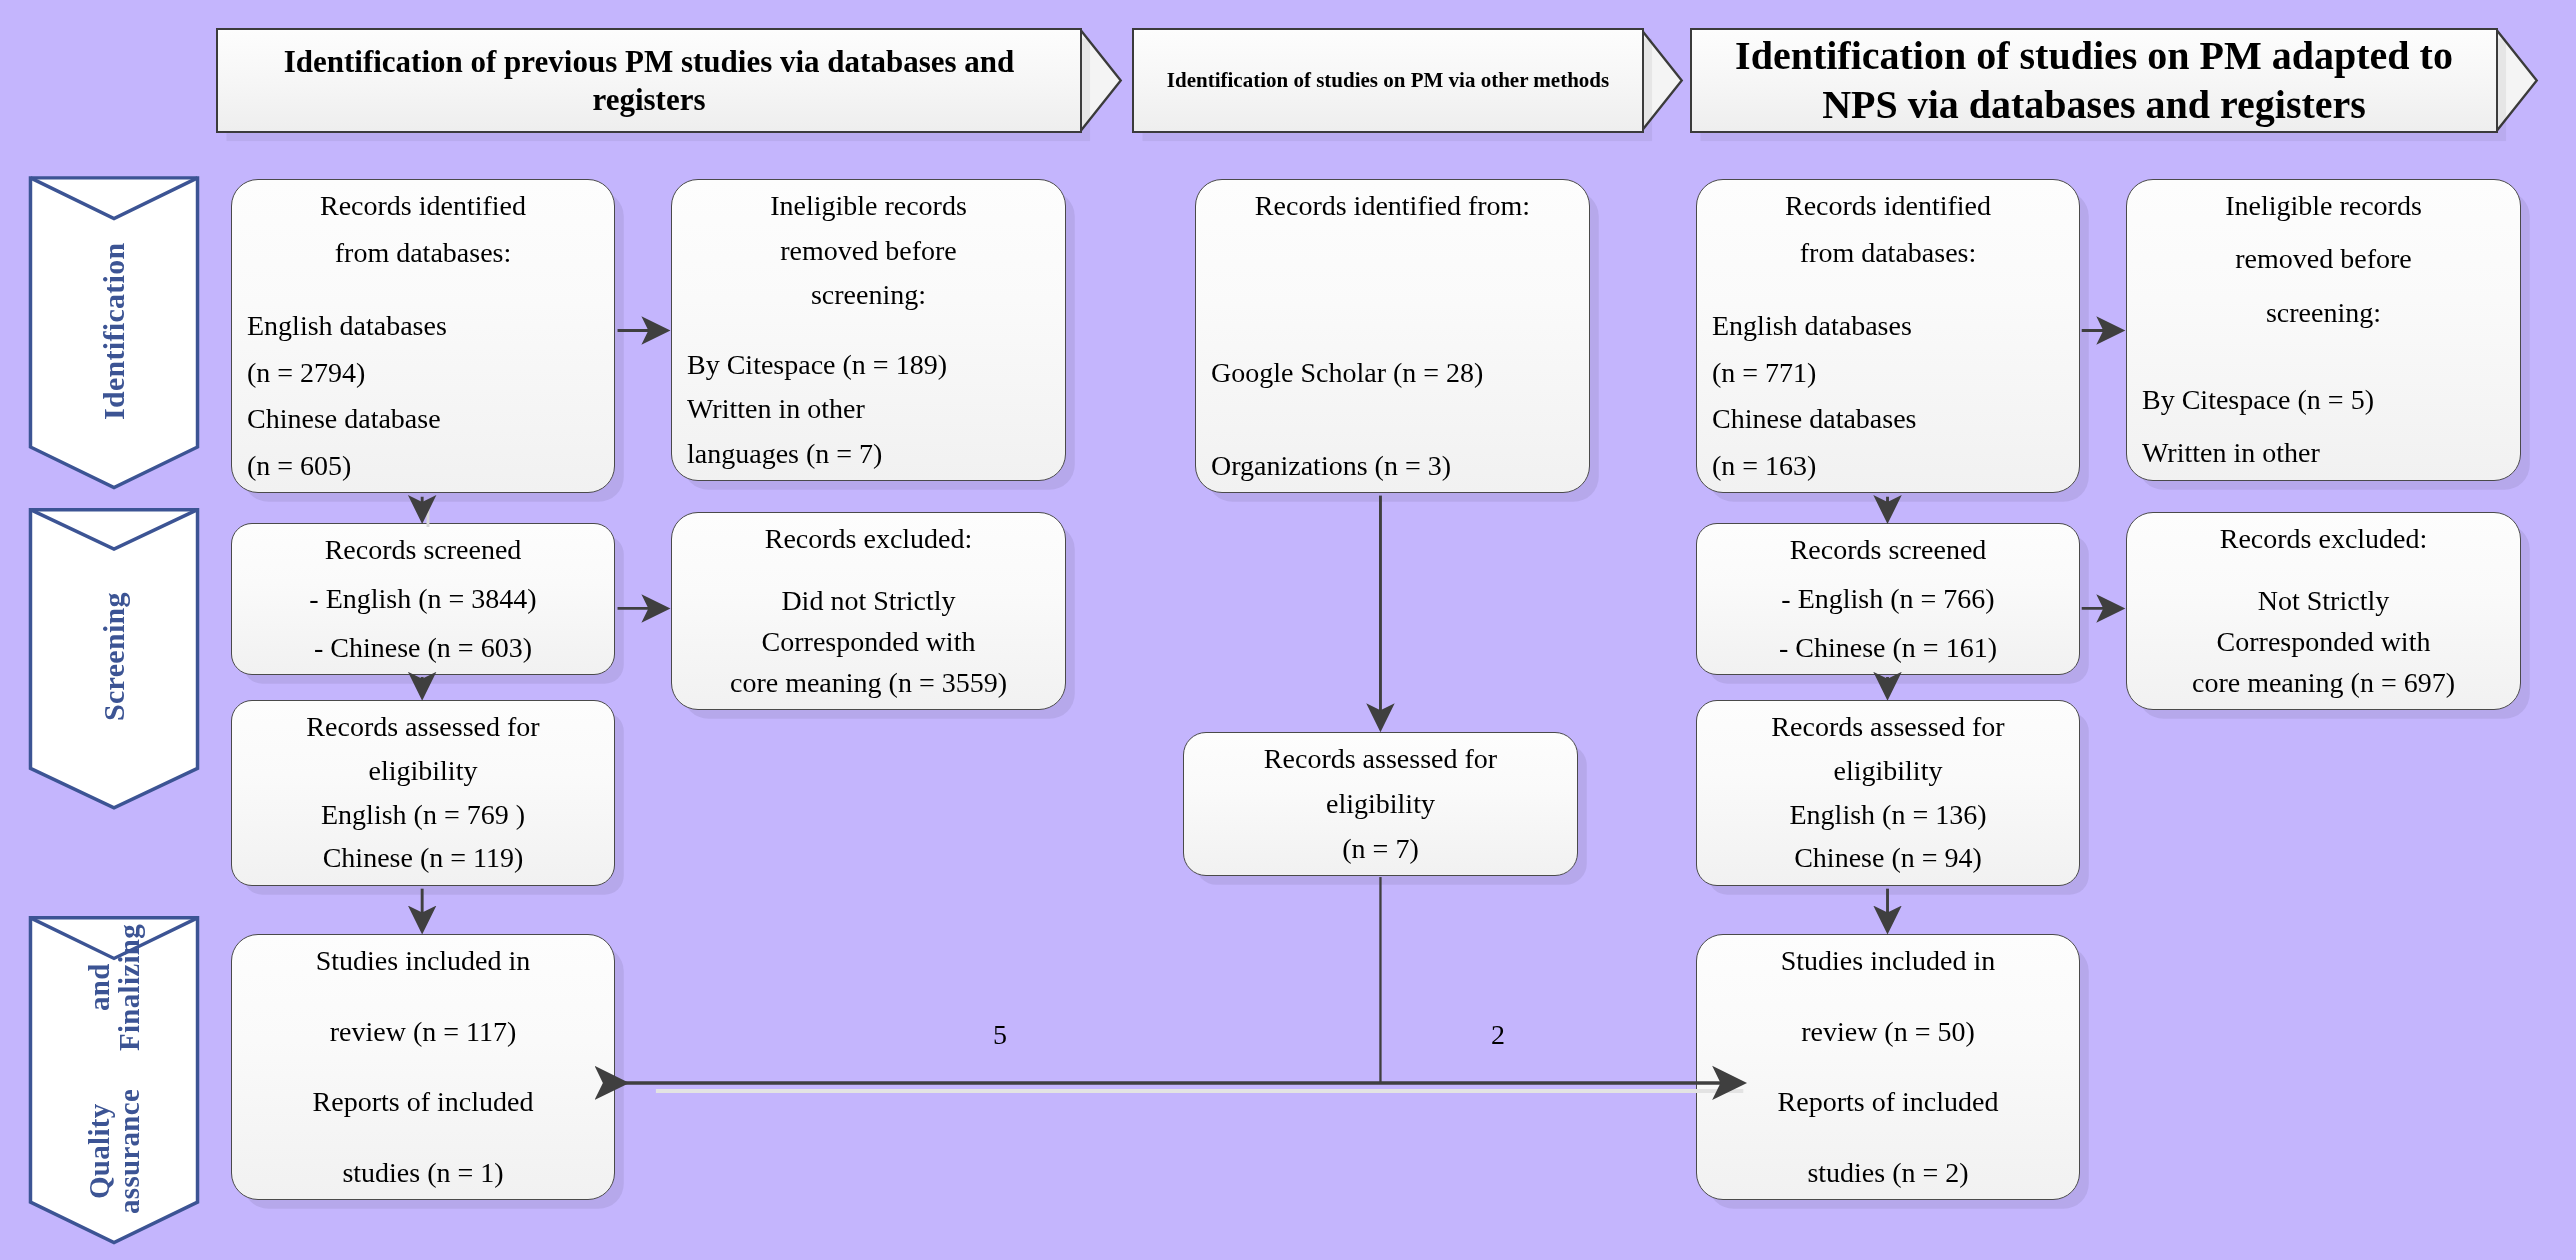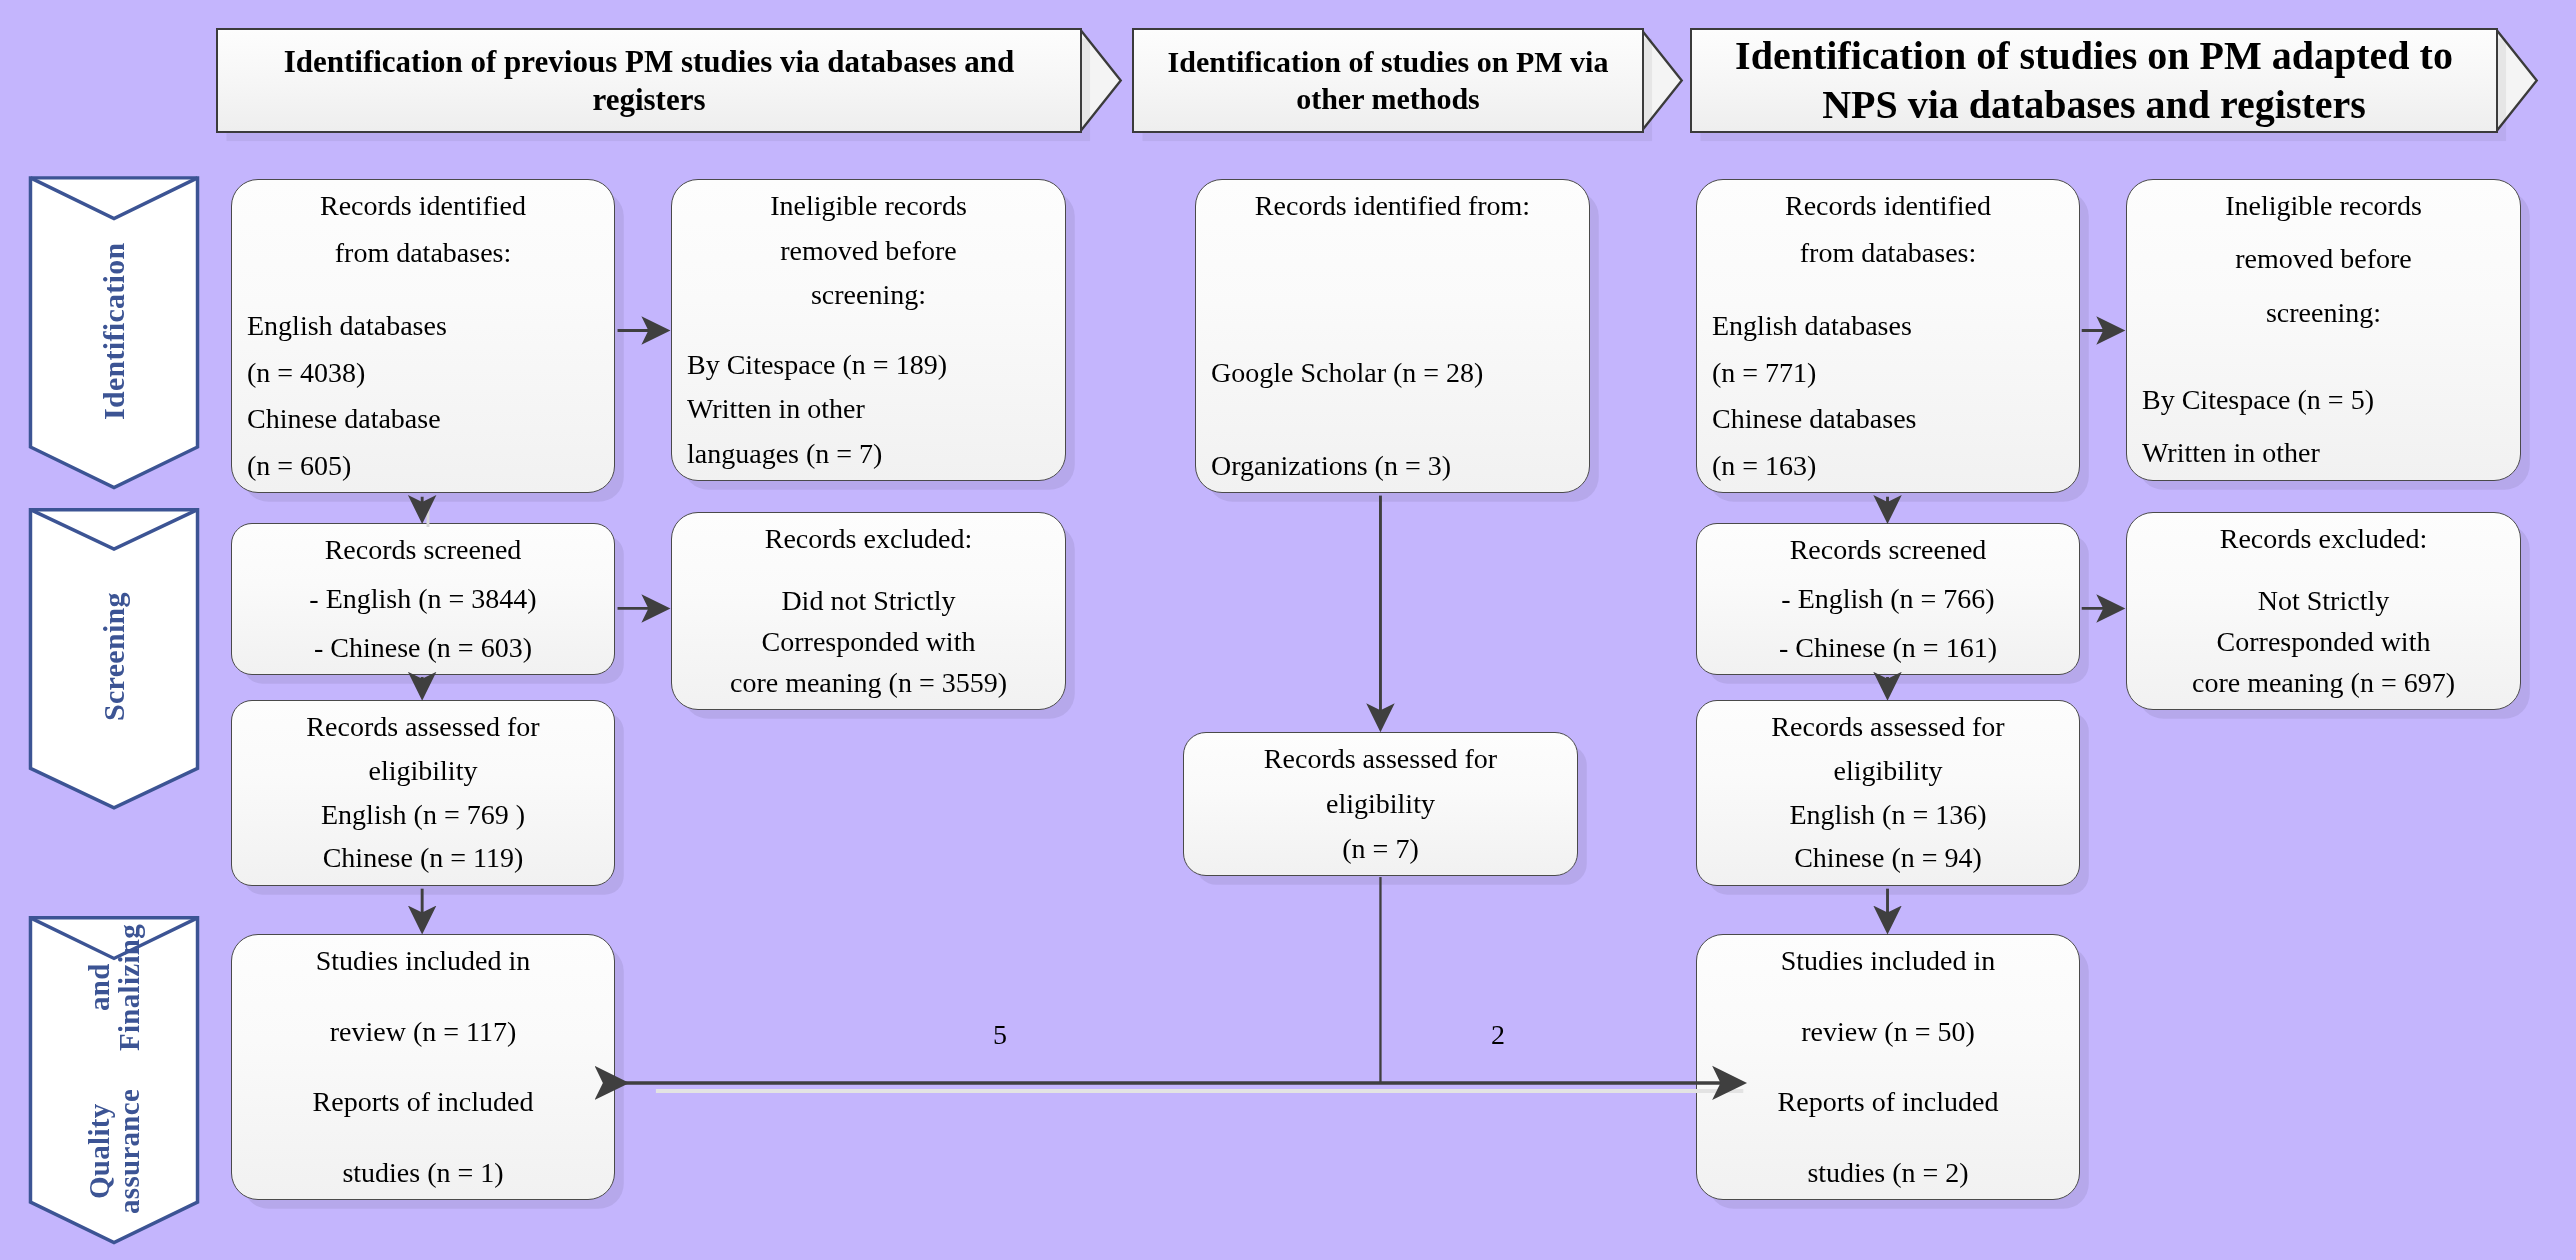--- a/index.html
+++ b/index.html
@@ -97,21 +97,21 @@
       </div>
     </div>
   </div>
 
   <div class="banner-wrap" style="left:1132px;top:28px;width:512px;height:105px;">
     <div class="banner-tip" style="left:509px;top:0;width:64px;height:105px;">
       <svg width="64" height="105" viewBox="0 0 110 180">
         <path d="M0,2 L70,90 L0,178" fill="#f4f4f4" stroke="#3b3b3b" stroke-width="4"></path>
       </svg>
     </div>
-    <div class="banner abs" style="left:0;top:0;width:512px;height:105px;font-size:30px;">
+    <div class="banner abs" style="left:0;top:0;width:512px;height:105px;font-size:21px;">
       <div>
         <span class="ln">Identification of studies on</span>
         <span class="ln">PM via other methods</span>
       </div>
     </div>
   </div>
 
   <div class="banner-wrap" style="left:1690px;top:28px;width:808px;height:105px;">
     <div class="banner-tip" style="left:806px;top:0;width:64px;height:105px;">
       <svg width="64" height="105" viewBox="0 0 110 180">
@@ -152,21 +152,21 @@
       <span style="display:inline-block;width:8.1px;"></span>
       <span>and Finalizing</span>
     </div>
   </div>
 
   <div class="box abs lft" style="left:231px;top:179px;width:384px;height:314px;font-size:28px;">
     <span class="ln ctr">Records identified</span>
     <span class="ln ctr">from databases:</span>
     <div class="gap"></div>
     <span class="ln">English databases</span>
-    <span class="ln">(n = 4038)</span>
+    <span class="ln">(n = 2794)</span>
     <span class="ln">Chinese database</span>
     <span class="ln">(n = 605)</span>
   </div>
 
   <div class="box abs lft" style="left:671px;top:179px;width:395px;height:302px;font-size:28px;">
     <span class="ln ctr">Ineligible records</span>
     <span class="ln ctr">removed before</span>
     <span class="ln ctr">screening:</span>
     <div class="gap"></div>
     <span class="ln">By Citespace (n = 189)</span>

